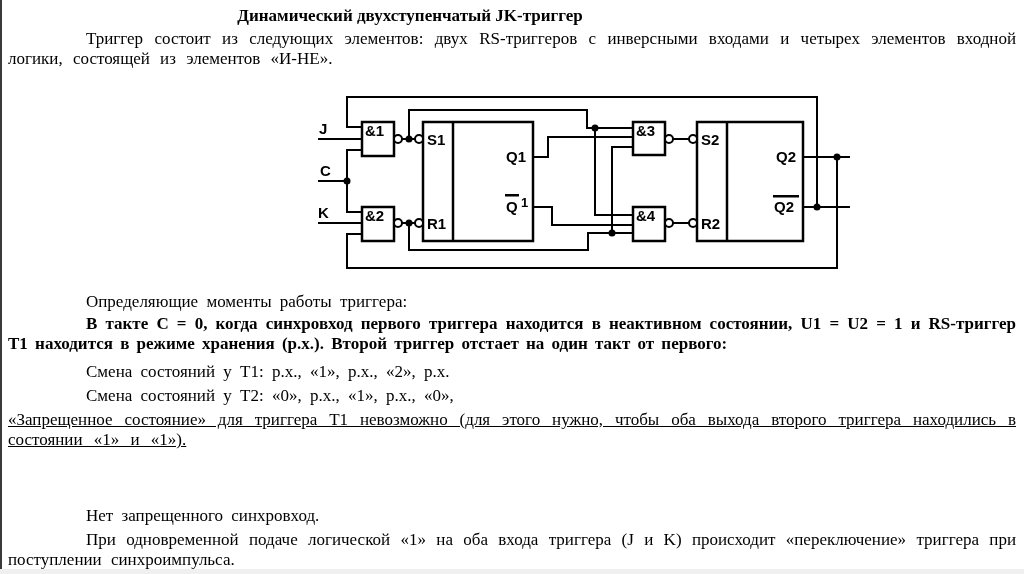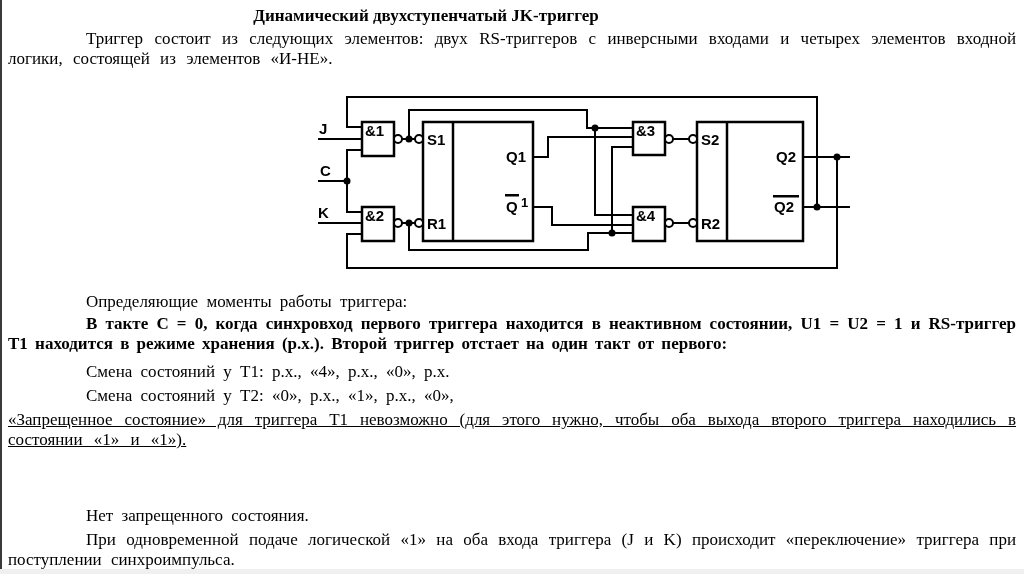--- a/index.html
+++ b/index.html
@@ -3,21 +3,21 @@
 <meta charset="utf-8">
 <style>
   html,body{margin:0;padding:0;background:#fff;}
   .page{
     position:relative;width:1024px;height:574px;background:#ffffff;
     font-family:"Liberation Serif", serif;color:#000;overflow:hidden;
   }
   .left-edge{position:absolute;left:0;top:0;width:2px;height:574px;background:#3a3a3a;}
   .bottom-strip{position:absolute;left:0;bottom:0;width:1024px;height:5px;background:#f0f0f0;}
   .title{
-    position:absolute;top:4px;left:16px;width:820px;text-align:center;
+    position:absolute;top:4px;left:0;width:820px;text-align:center;
     font-weight:bold;font-size:17px;line-height:24px;
   }
   .para{
     position:absolute;left:8px;width:1008px;
     font-size:17px;line-height:20px;text-align:justify;word-spacing:4px;
   }
   .para.ind{text-indent:78px;}
   .p0{top:29px;word-spacing:6px;}
   .p1{top:77px;}
   .p2{top:292px;}
@@ -41,24 +41,24 @@
 
 <div class="page">
   <div class="left-edge"></div>
   <div class="bottom-strip"></div>
 
   <div class="title">Динамический двухступенчатый JK-триггер</div>
 
   <div class="para ind p0">Триггер состоит из следующих элементов: двух RS-триггеров с инверсными входами и четырех элементов входной логики, состоящей из элементов «И-НЕ».</div>
   <div class="para ind p2">Определяющие моменты работы триггера:</div>
   <div class="para ind p3">В такте С = 0, когда синхровход первого триггера находится в неактивном состоянии, U1 = U2 = 1 и RS-триггер Т1 находится в режиме хранения (р.х.). Второй триггер отстает на один такт от первого:</div>
-  <div class="para ind p4">Смена состояний у Т1: р.х., «4», р.х., «0», р.х.</div>
+  <div class="para ind p4">Смена состояний у Т1: р.х., «1», р.х., «2», р.х.</div>
   <div class="para ind p5">Смена состояний у Т2: «0», р.х., «1», р.х., «0»,</div>
   <div class="para p6">«Запрещенное состояние» для триггера Т1 невозможно (для этого нужно, чтобы оба выхода второго триггера находились в состоянии «1» и «1»).</div>
-  <div class="para ind p8">Нет запрещенного состояния.</div>
+  <div class="para ind p8">Нет запрещенного синхровход.</div>
   <div class="para ind p9">При одновременной подаче логической «1» на оба входа триггера (J и K) происходит «переключение» триггера при поступлении синхроимпульса.</div>
 
   <svg class="schematic" viewBox="0 0 550 195" width="550" height="195" xmlns="http://www.w3.org/2000/svg">
 
     <g stroke="#000" stroke-width="2" fill="none">
       <path d="M8,51 H52"></path>
       <path d="M8,93 H37"></path>
       <path d="M8,135 H52"></path>
       <path d="M52,62 H37 V124 H52"></path>
       <path d="M52,39 H37 V9 H507 V119"></path>

